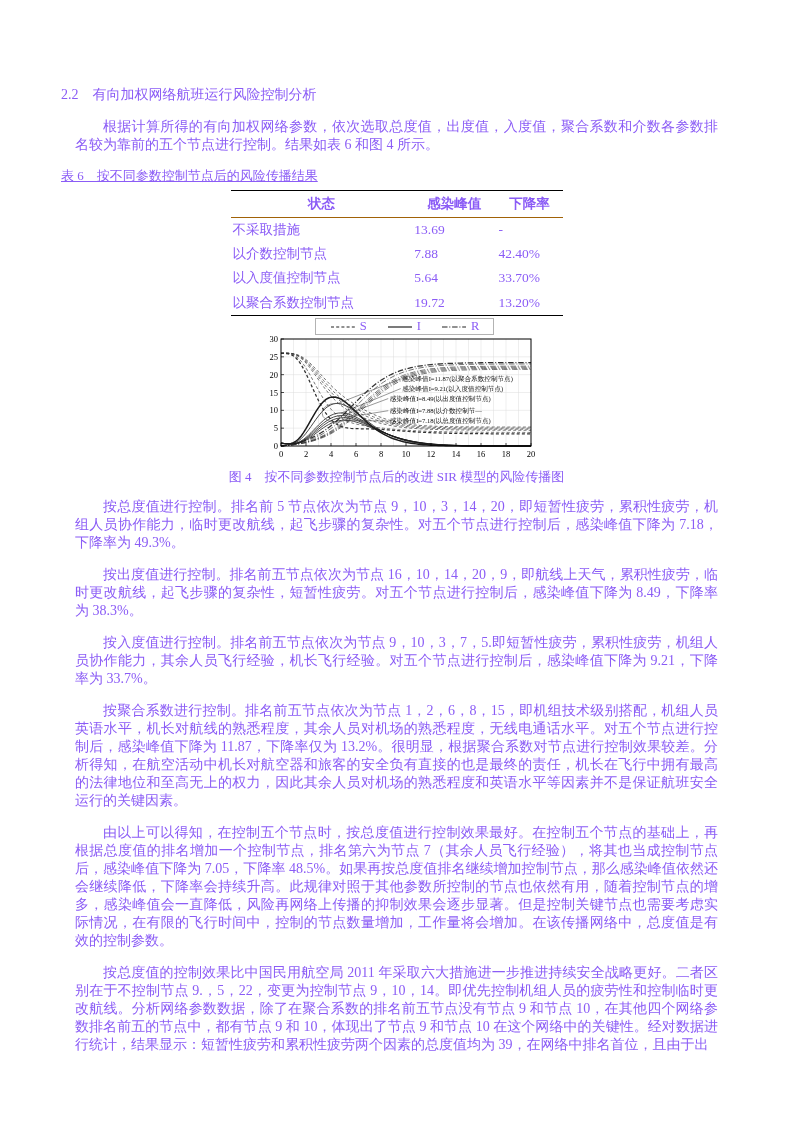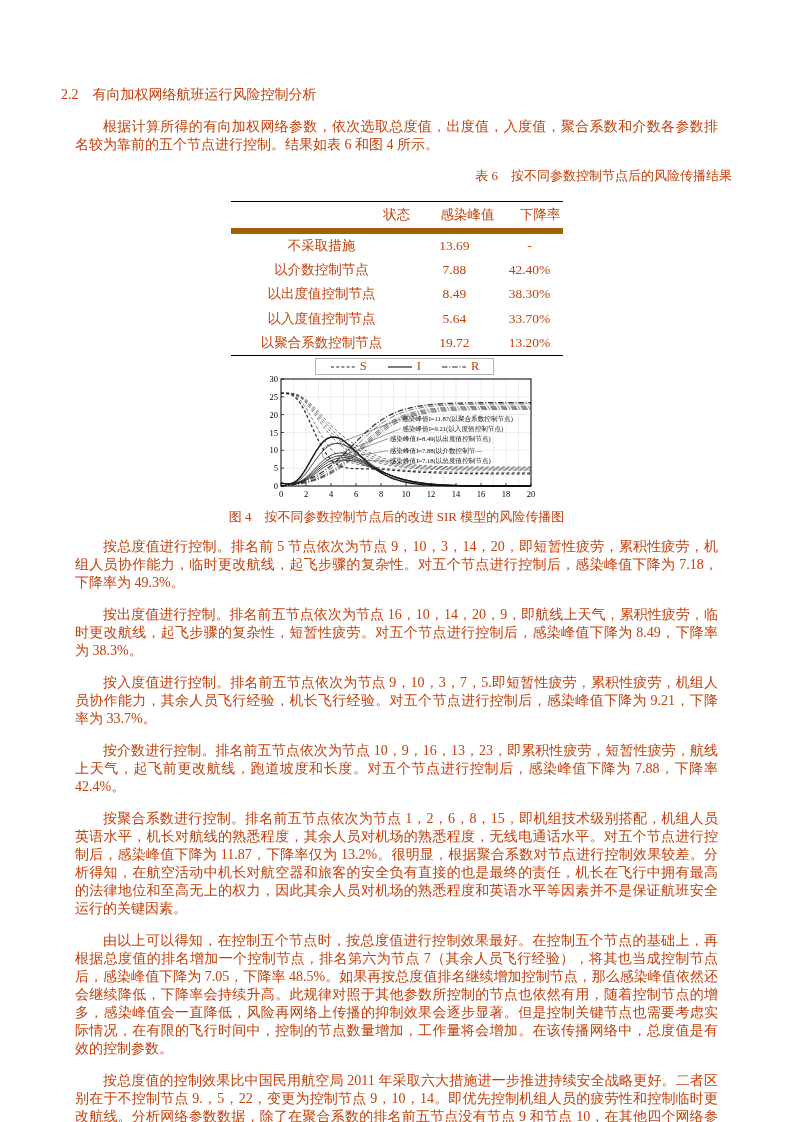--- a/index.html
+++ b/index.html
@@ -1,38 +1,38 @@
 <!DOCTYPE html>
 <html lang="zh"><head>
 <meta charset="utf-8">
 <style>
   html,body{margin:0;padding:0;background:#ffffff;}
   .page{
     width:793px;height:1122px;background:#fff;position:relative;
-    font-family:"Liberation Serif","DejaVu Serif",serif;color:#c2410c;
+    font-family:"Liberation Serif","DejaVu Serif",serif;color:#8b5cf6;
     overflow:hidden;
   }
   .content{position:absolute;left:61px;top:86px;width:671px;}
   .section-heading{
     font-size:14px;line-height:18px;font-weight:normal;margin:0 0 4px 0;
   }
   p.body-par{
     font-size:14px;line-height:18px;text-align:justify;text-indent:2em;margin:14px;
   }
   .tbl-caption{
-    text-align:right;font-size:13px;line-height:16px;margin:6px 0 17px 0;
+    text-align:left;font-size:13px;line-height:16px;margin:6px 0 6px 0;text-decoration:underline;
   }
   table.results{
     margin:0 auto;border-collapse:collapse;width:332px;font-size:13.5px;
     border-top:1.5px solid #000;border-bottom:1.5px solid #000;
   }
   table.results th{
-    font-weight:normal;text-align:right;padding:4px 2px;border-bottom:6px solid #a16207;
-  }
-  table.results td{text-align:center;padding:3.1px 2px;margin-top:20px;}
+    font-weight:bold;text-align:center;padding:4px 2px;border-bottom:1px solid #a16207;
+  }
+  table.results td{padding:3.1px 2px;margin-top:20px;}
   .figure{width:100%;text-align:center;margin-top:1px;}
   .legend-row{
     display:inline-flex;align-items:center;gap:20px;border:1px solid #b3b3b3;
     padding:1px 14px;height:13px;font-size:12.5px;margin-left:16px;margin-bottom:0;
   }
   .lg-item{display:inline-flex;align-items:center;gap:4px;}
   .chart-wrap{line-height:0;}
   svg{font-family:"Liberation Serif","DejaVu Serif",serif;}
   .fig-caption{font-size:13px;line-height:15px;margin:10px 0 4px 0;text-align:center;}
 </style>
@@ -59,25 +59,20 @@
       <tbody>
         <tr>
           <td>不采取措施</td>
           <td>13.69</td>
           <td>-</td>
         </tr>
         <tr>
           <td>以介数控制节点</td>
           <td>7.88</td>
           <td>42.40%</td>
-        </tr>
-        <tr>
-          <td>以出度值控制节点</td>
-          <td>8.49</td>
-          <td>38.30%</td>
         </tr>
         <tr>
           <td>以入度值控制节点</td>
           <td>5.64</td>
           <td>33.70%</td>
         </tr>
         <tr>
           <td>以聚合系数控制节点</td>
           <td>19.72</td>
           <td>13.20%</td>
@@ -199,19 +194,18 @@
             <line x1="24" y1="4" x2="27" y2="4" stroke="#000" stroke-width="0.7"></line>
             <text x="21" y="7" font-size="8.5" text-anchor="end" fill="#000">30</text>
           </svg>
       </div>
       <div class="fig-caption">图 4　按不同参数控制节点后的改进 SIR 模型的风险传播图</div>
     </div>
 
     <p class="body-par">按总度值进行控制。排名前 5 节点依次为节点 9，10，3，14，20，即短暂性疲劳，累积性疲劳，机组人员协作能力，临时更改航线，起飞步骤的复杂性。对五个节点进行控制后，感染峰值下降为 7.18，下降率为 49.3%。</p>
     <p class="body-par">按出度值进行控制。排名前五节点依次为节点 16，10，14，20，9，即航线上天气，累积性疲劳，临时更改航线，起飞步骤的复杂性，短暂性疲劳。对五个节点进行控制后，感染峰值下降为 8.49，下降率为 38.3%。</p>
     <p class="body-par">按入度值进行控制。排名前五节点依次为节点 9，10，3，7，5.即短暂性疲劳，累积性疲劳，机组人员协作能力，其余人员飞行经验，机长飞行经验。对五个节点进行控制后，感染峰值下降为 9.21，下降率为 33.7%。</p>
-    <p class="body-par">按介数进行控制。排名前五节点依次为节点 10，9，16，13，23，即累积性疲劳，短暂性疲劳，航线上天气，起飞前更改航线，跑道坡度和长度。对五个节点进行控制后，感染峰值下降为 7.88，下降率 42.4%。</p>
     <p class="body-par">按聚合系数进行控制。排名前五节点依次为节点 1，2，6，8，15，即机组技术级别搭配，机组人员英语水平，机长对航线的熟悉程度，其余人员对机场的熟悉程度，无线电通话水平。对五个节点进行控制后，感染峰值下降为 11.87，下降率仅为 13.2%。很明显，根据聚合系数对节点进行控制效果较差。分析得知，在航空活动中机长对航空器和旅客的安全负有直接的也是最终的责任，机长在飞行中拥有最高的法律地位和至高无上的权力，因此其余人员对机场的熟悉程度和英语水平等因素并不是保证航班安全运行的关键因素。</p>
     <p class="body-par">由以上可以得知，在控制五个节点时，按总度值进行控制效果最好。在控制五个节点的基础上，再根据总度值的排名增加一个控制节点，排名第六为节点 7（其余人员飞行经验），将其也当成控制节点后，感染峰值下降为 7.05，下降率 48.5%。如果再按总度值排名继续增加控制节点，那么感染峰值依然还会继续降低，下降率会持续升高。此规律对照于其他参数所控制的节点也依然有用，随着控制节点的增多，感染峰值会一直降低，风险再网络上传播的抑制效果会逐步显著。但是控制关键节点也需要考虑实际情况，在有限的飞行时间中，控制的节点数量增加，工作量将会增加。在该传播网络中，总度值是有效的控制参数。</p>
     <p class="body-par">按总度值的控制效果比中国民用航空局 2011 年采取六大措施进一步推进持续安全战略更好。二者区别在于不控制节点 9.，5，22，变更为控制节点 9，10，14。即优先控制机组人员的疲劳性和控制临时更改航线。分析网络参数数据，除了在聚合系数的排名前五节点没有节点 9 和节点 10，在其他四个网络参数排名前五的节点中，都有节点 9 和 10，体现出了节点 9 和节点 10 在这个网络中的关键性。经对数据进行统计，结果显示：短暂性疲劳和累积性疲劳两个因素的总度值均为 39，在网络中排名首位，且由于出</p>
 
   </div>
 </div>
 
 </body></html>

